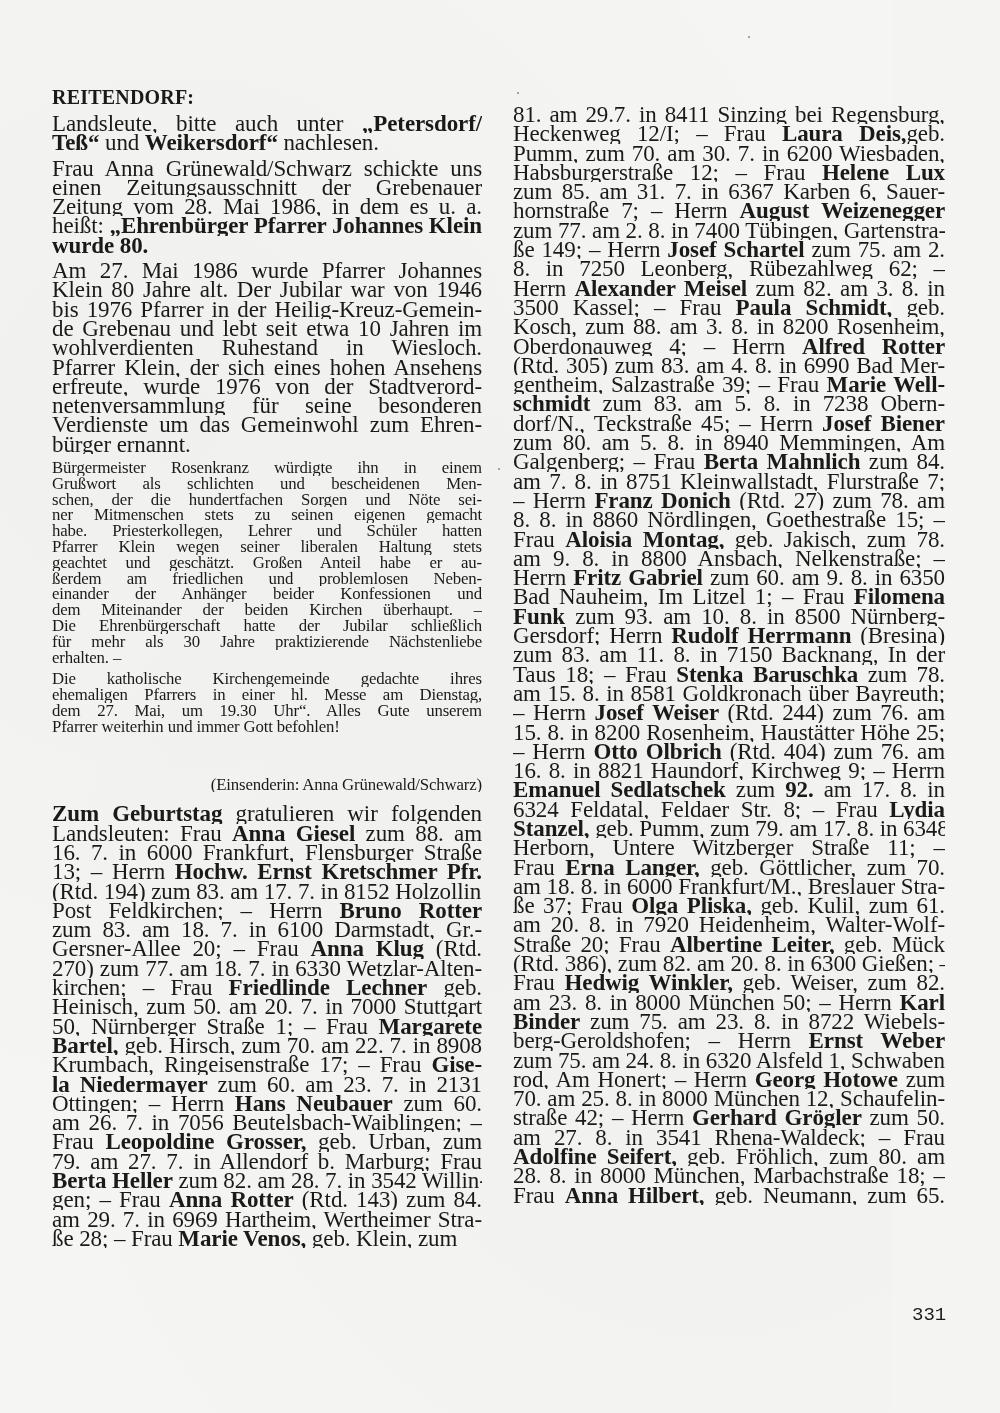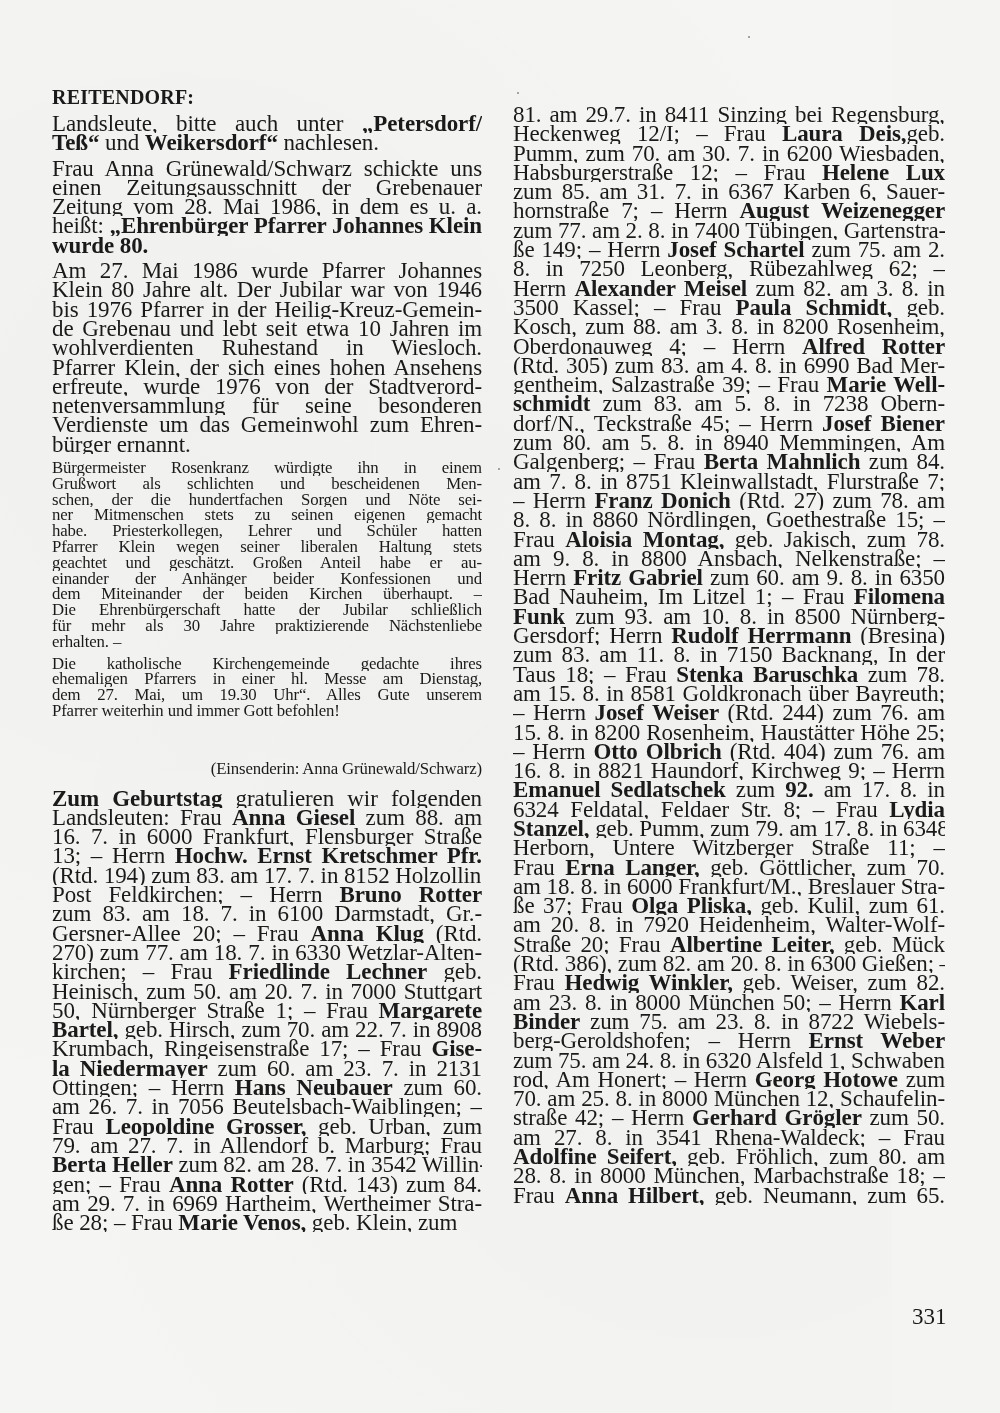--- a/index.html
+++ b/index.html
@@ -38,22 +38,22 @@
     .heading {
       font-family: "Liberation Serif", "DejaVu Serif", serif;
       font-weight: bold; font-size: 20px; line-height: 22px;
       margin-bottom: 6px; letter-spacing: 0.2px;
     }
     .gap-s { height: 6px; }
     .gap-m { height: 12px; }
 
     .page-number {
       position: absolute; left: 912px; top: 1304px;
-      font-family: Liberation Serif, serif;
-      font-size: 23px;
+      font-family: Liberation Mono, monospace;
+      font-size: 19px;
     }
     .speck { position: absolute; width: 2px; height: 2px; background: #888; border-radius: 1px; }
   </style>
 </head>
 <body>
 
 <div class="page">
   <div class="col col-left">
     <div class="heading">REITENDORF:</div>
     <div id="left-body">
@@ -84,20 +84,21 @@
         </div>
         <div class="gap-s"></div>
         <div class="para small">
           <span class="line"><span>Bürgermeister Rosenkranz würdigte ihn in einem</span></span>
           <span class="line"><span>Grußwort als schlichten und bescheidenen Men-</span></span>
           <span class="line"><span>schen, der die hundertfachen Sorgen und Nöte sei-</span></span>
           <span class="line"><span>ner Mitmenschen stets zu seinen eigenen gemacht</span></span>
           <span class="line"><span>habe. Priesterkollegen, Lehrer und Schüler hatten</span></span>
           <span class="line"><span>Pfarrer Klein wegen seiner liberalen Haltung stets</span></span>
           <span class="line"><span>geachtet und geschätzt. Großen Anteil habe er au-</span></span>
+          <span class="line"><span>ßerdem am friedlichen und problemlosen Neben-</span></span>
           <span class="line"><span>einander der Anhänger beider Konfessionen und</span></span>
           <span class="line"><span>dem Miteinander der beiden Kirchen überhaupt. –</span></span>
           <span class="line"><span>Die Ehrenbürgerschaft hatte der Jubilar schließlich</span></span>
           <span class="line"><span>für mehr als 30 Jahre praktizierende Nächstenliebe</span></span>
           <span class="line last"><span>erhalten. –</span></span>
         </div>
         <div class="gap-s"></div>
         <div class="para small">
           <span class="line"><span>Die katholische Kirchengemeinde gedachte ihres</span></span>
           <span class="line"><span>ehemaligen Pfarrers in einer hl. Messe am Dienstag,</span></span>

